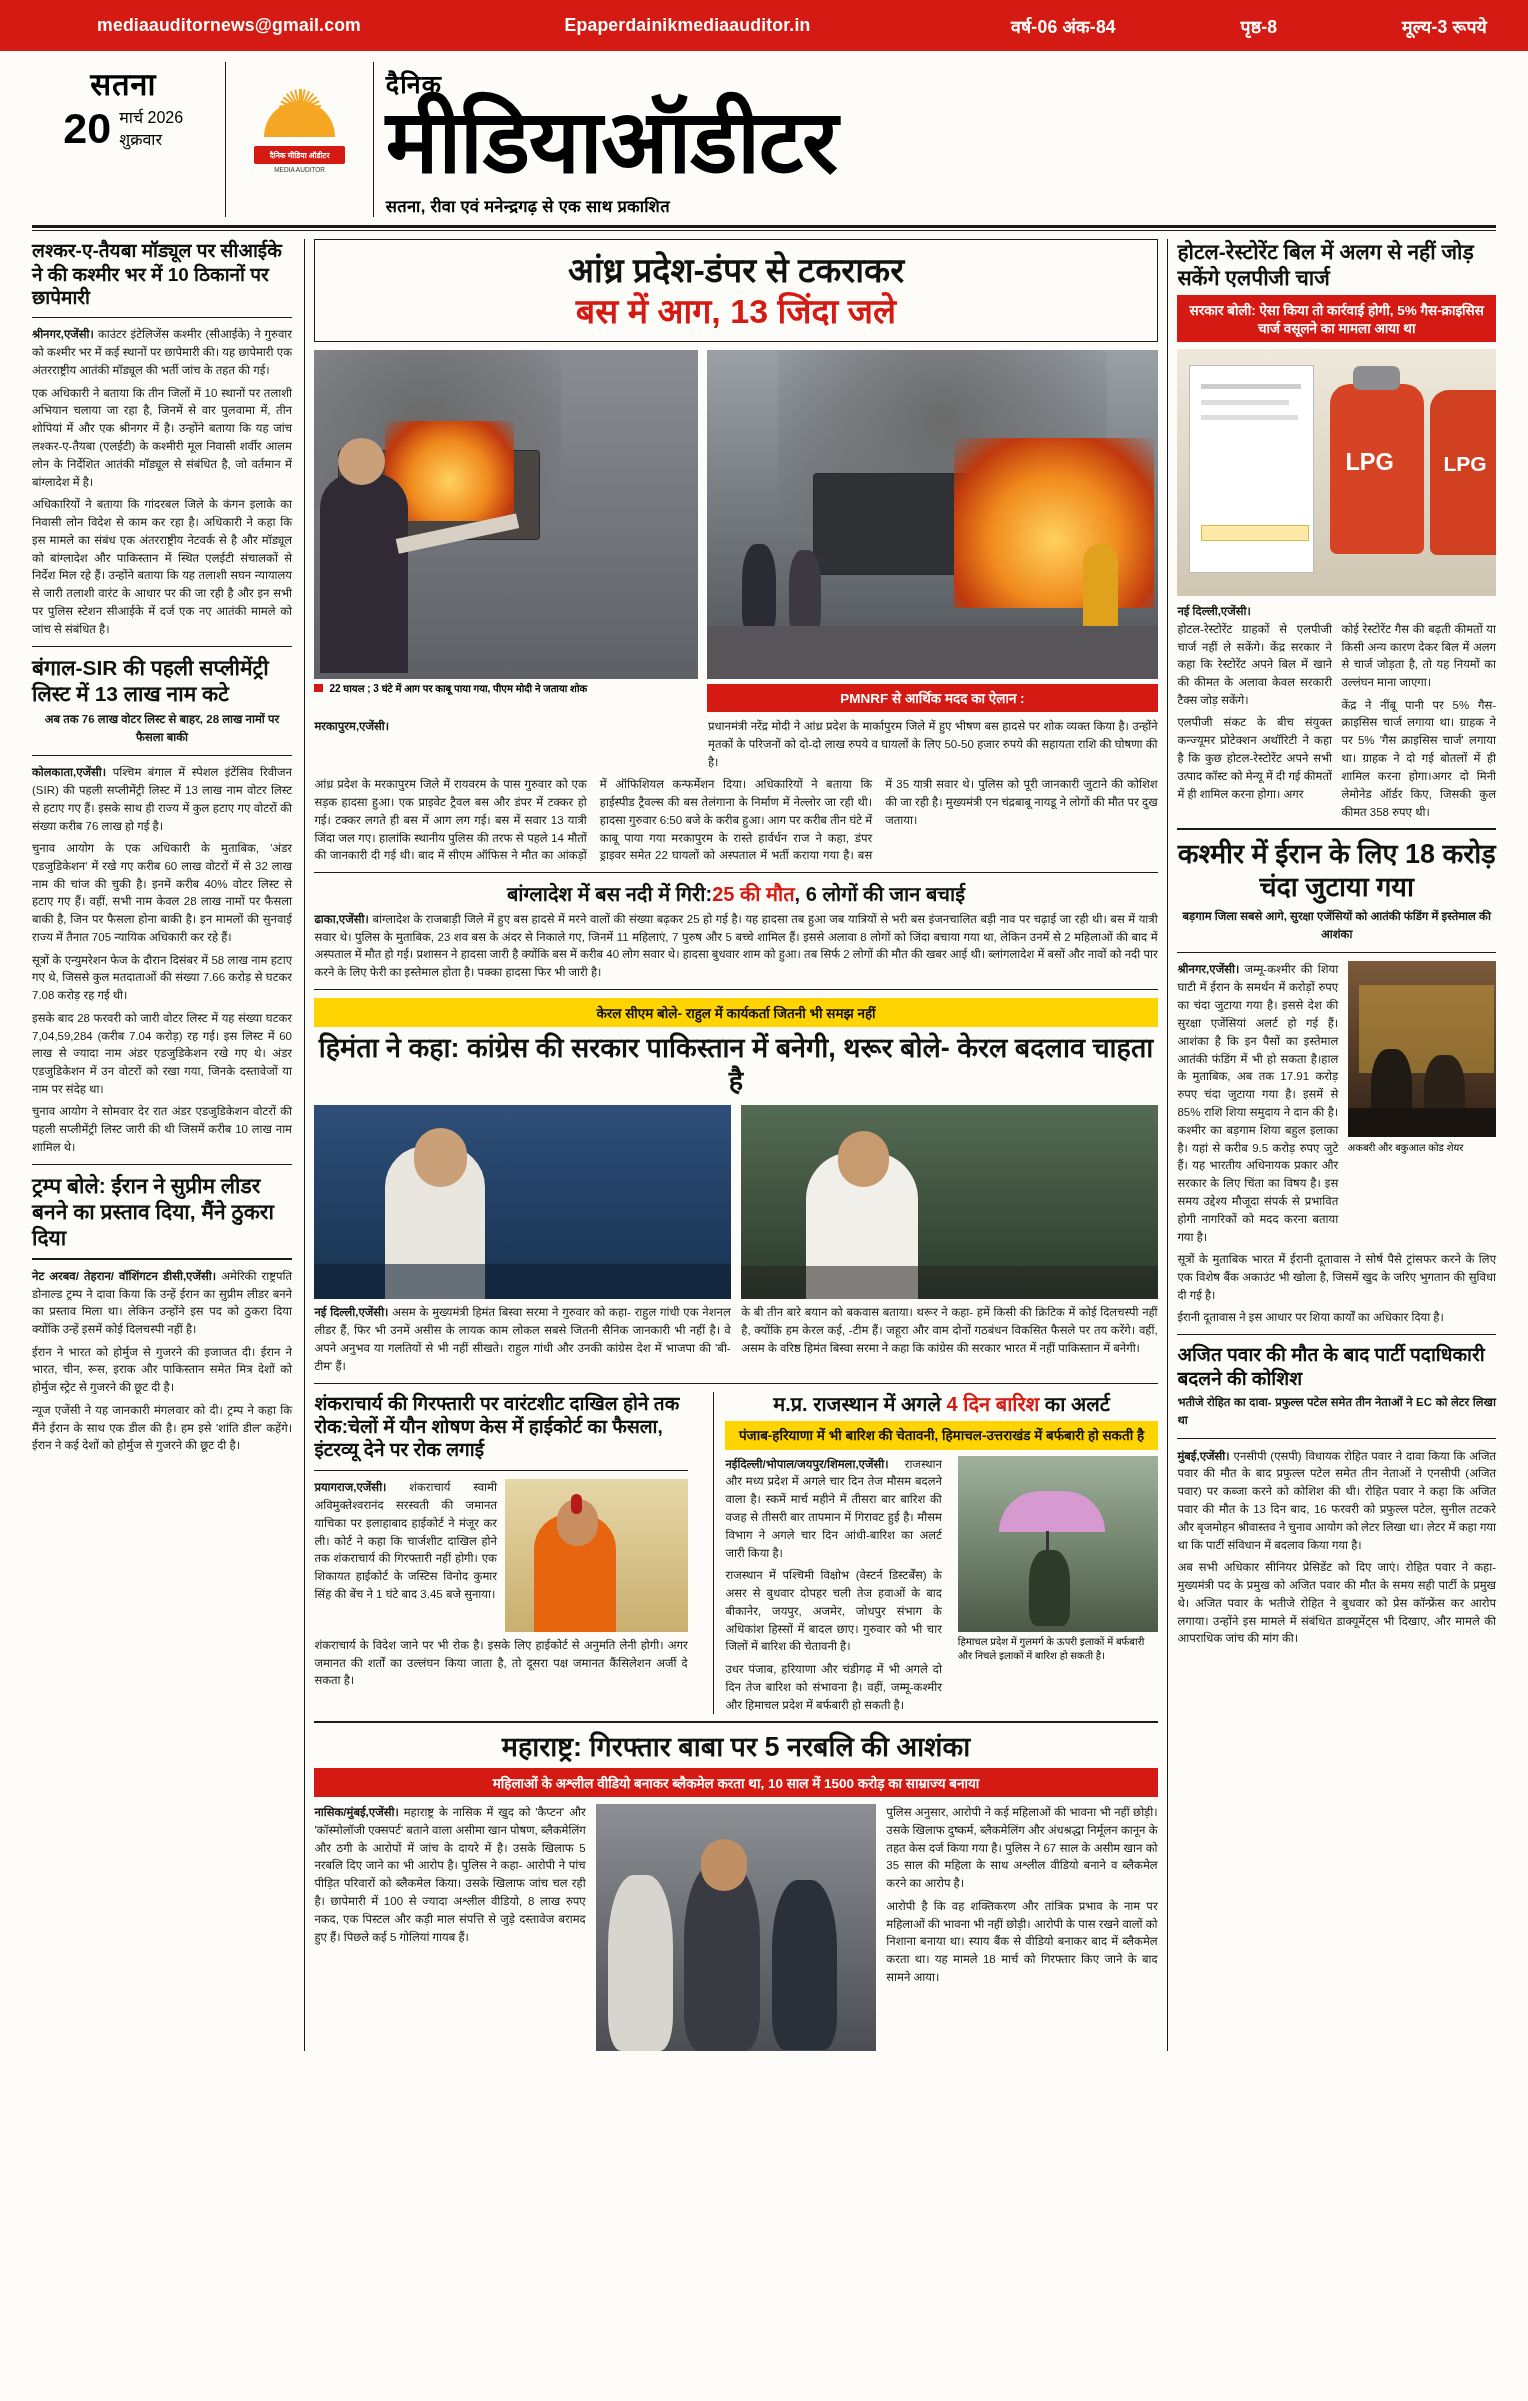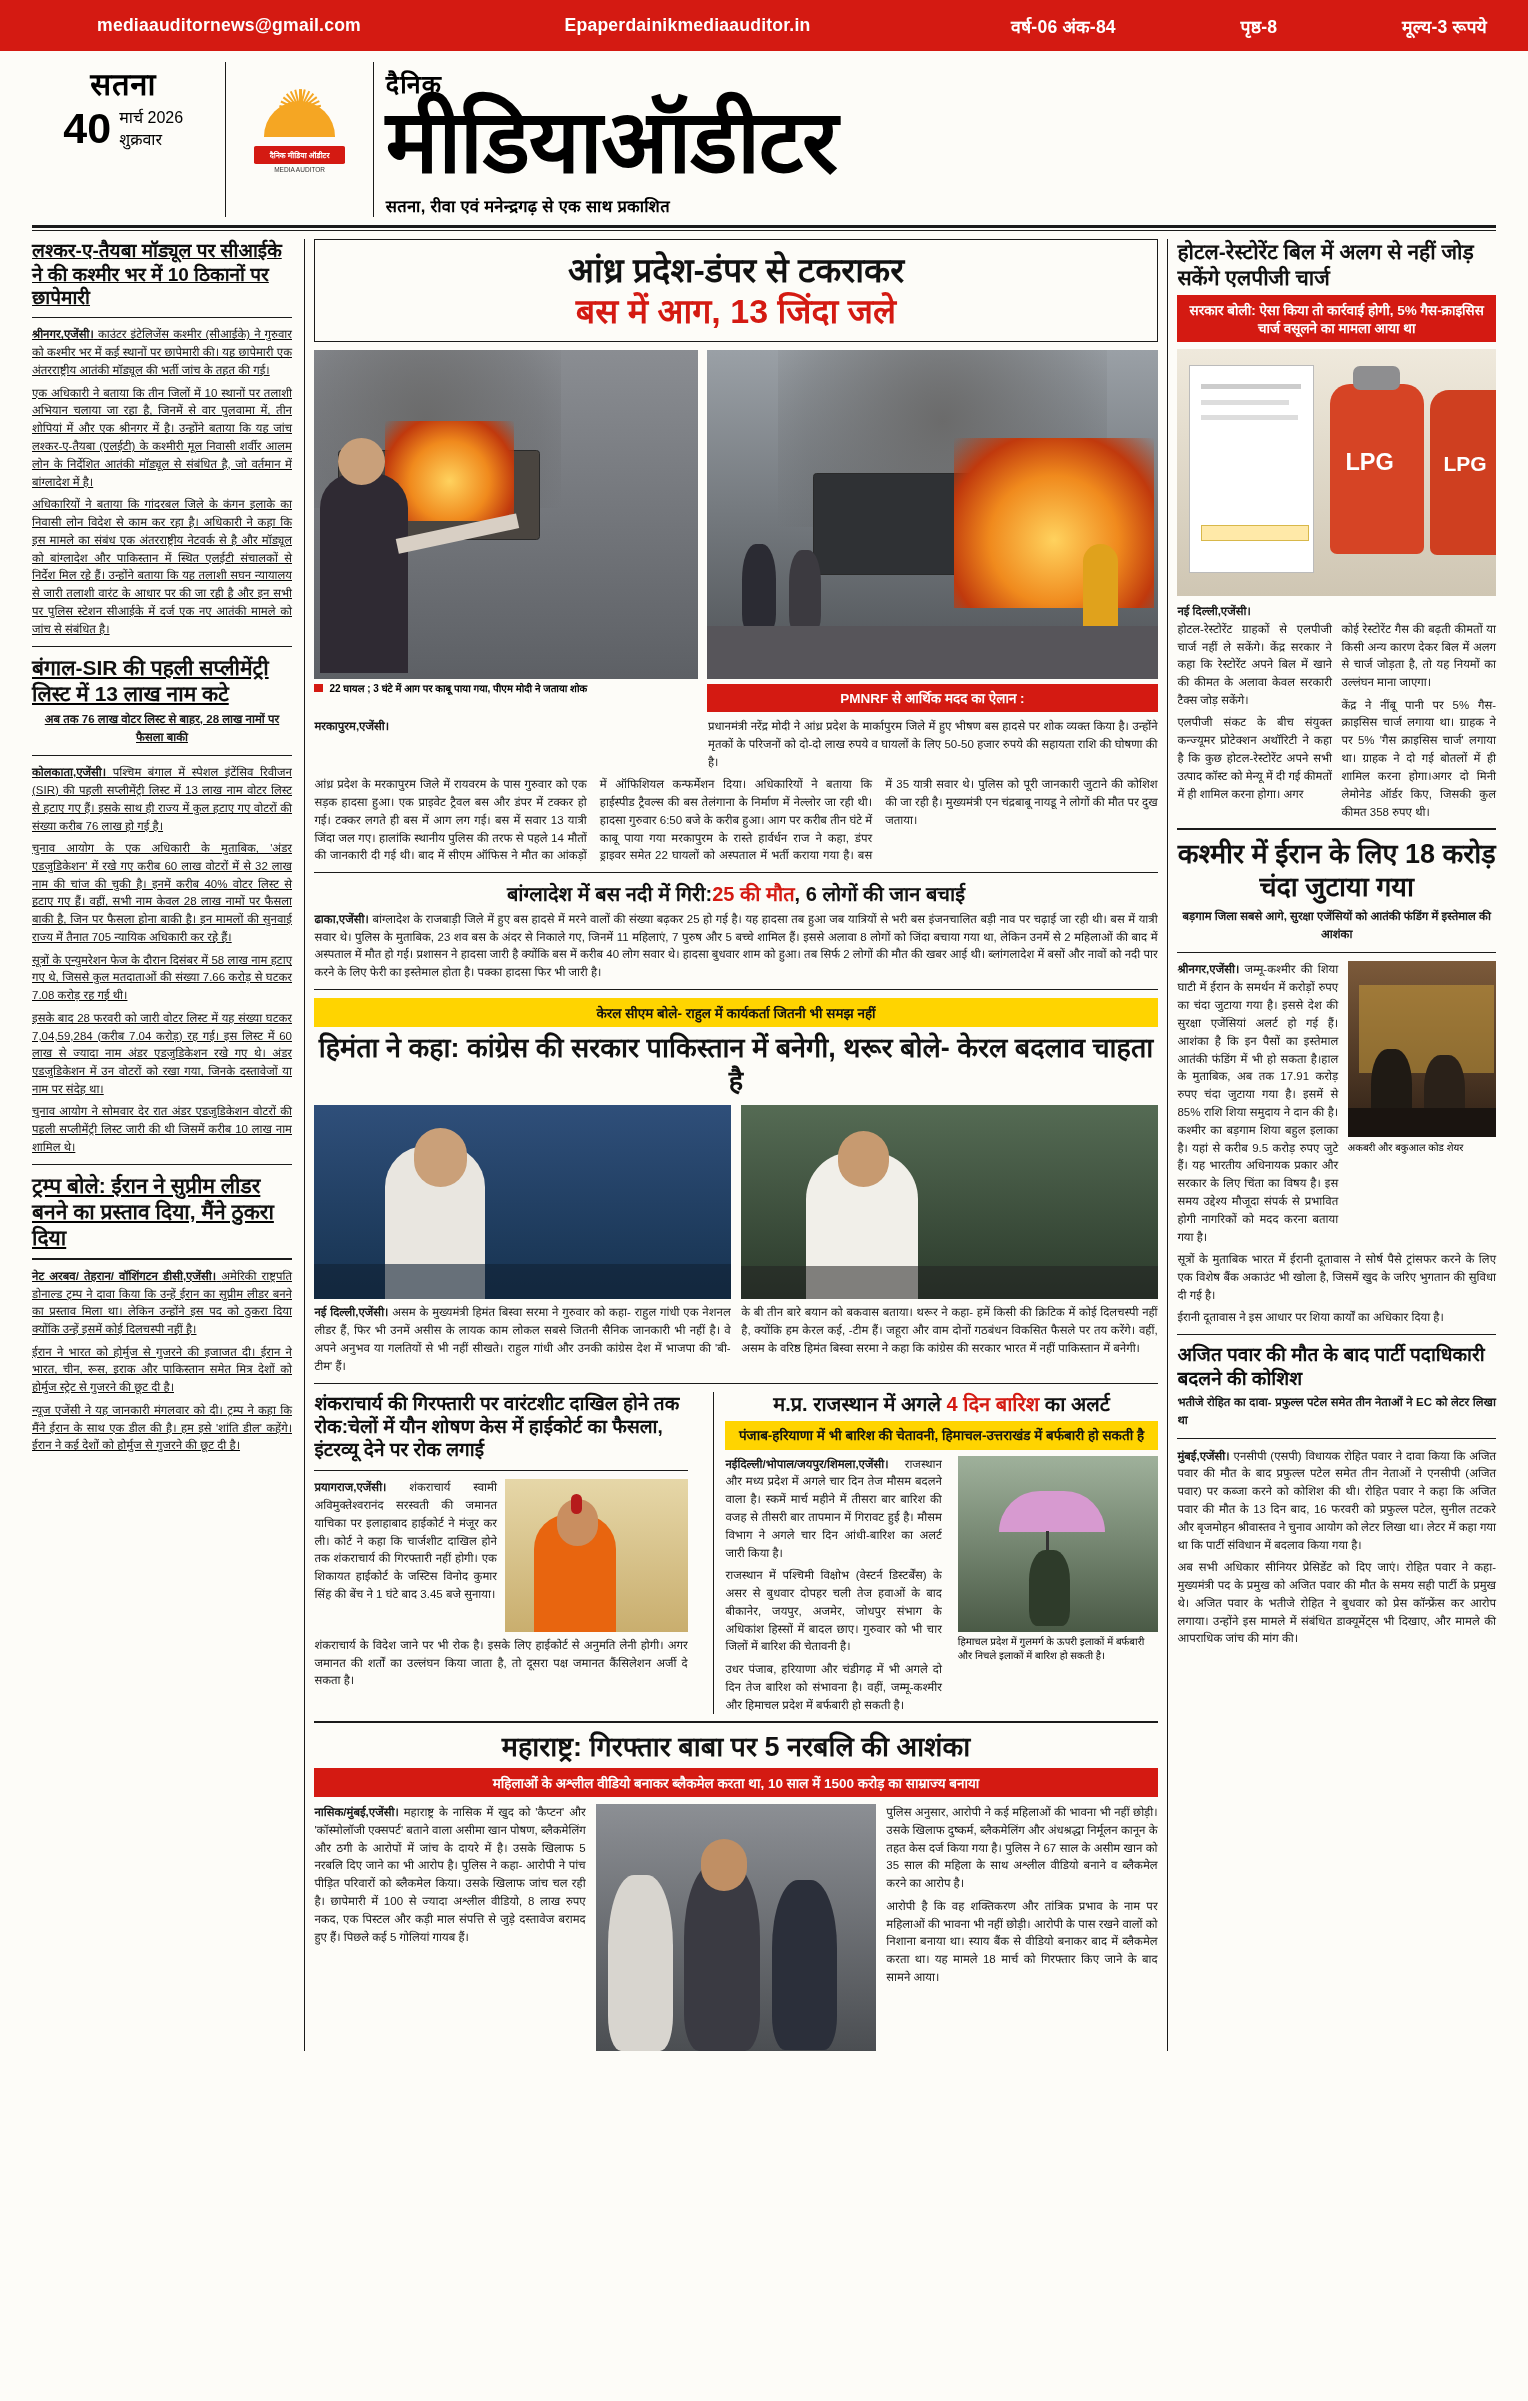--- a/index.html
+++ b/index.html
@@ -37,21 +37,21 @@
   .logo-sub{position:absolute;left:10.6px;top:71px;width:91px;text-align:center;font-size:6.5px;color:#333;}
   .mh-title{flex:1;text-align:left;padding-left:11.8px;}
   .mh-small{font-size:25px;font-weight:bold;letter-spacing:1.2px;margin-top:4.7px;}
   .mh-main{font-size:88px;font-weight:bold;line-height:1.02;letter-spacing:-1.2px;margin-top:-3.5px;}
   .mh-tag{font-size:16.5px;font-weight:bold;margin-top:7px;letter-spacing:0.3px;}
   .rule-thick{height:2.9px;background:#1b1b1b;margin:4.7px 32px 0 32px;}
   .rule-thin{height:1.2px;background:#1b1b1b;margin:2.4px 32px 0 32px;}
 
   
   .content{display:flex;padding:8.2px 32px 0 32px;box-sizing:border-box;gap:0;}
-  .colL{width:273px;padding-right:12px;box-sizing:border-box;border-right:1.2px solid #1b1b1b;text-decoration:underline;}
+  .colL{width:273px;padding-right:12px;box-sizing:border-box;border-right:1.2px solid #1b1b1b;}
   .colC{flex:1;padding:0 9.4px;box-sizing:border-box;}
   .colR{width:329px;padding-left:9.4px;box-sizing:border-box;border-left:1.2px solid #1b1b1b;}
 
   .hl{font-weight:bold;line-height:1.22;color:#111;}
   .hl-32{font-size:19px;}
   .hl-36{font-size:21px;}
   .hl-40{font-size:20px;}
   .hl-46{font-size:27px;}
   .body{font-size:11.5px;line-height:1.55;text-align:justify;color:#1a1a1a;}
   .byline{font-weight:bold;}
@@ -90,21 +90,21 @@
       <span>वर्ष-06   अंक-84</span>
       <span>पृष्ठ-8</span>
       <span>मूल्य-3 रूपये</span>
     </div>
   </div>
 
   <div class="masthead">
     <div class="mh-date">
       <div class="mh-city">सतना</div>
       <div class="mh-datebox">
-        <div class="mh-day">40</div>
+        <div class="mh-day">20</div>
         <div class="mh-my">
           <div>मार्च 2026</div>
           <div>शुक्रवार</div>
         </div>
       </div>
     </div>
     <div class="mh-logo">
       <div class="sunlogo">
         <div class="rays">
             <div class="ray" style="left: 50px; top: 0px; height: 15.3px; transform: rotate(-78deg) translateY(-5.9px);"></div>

